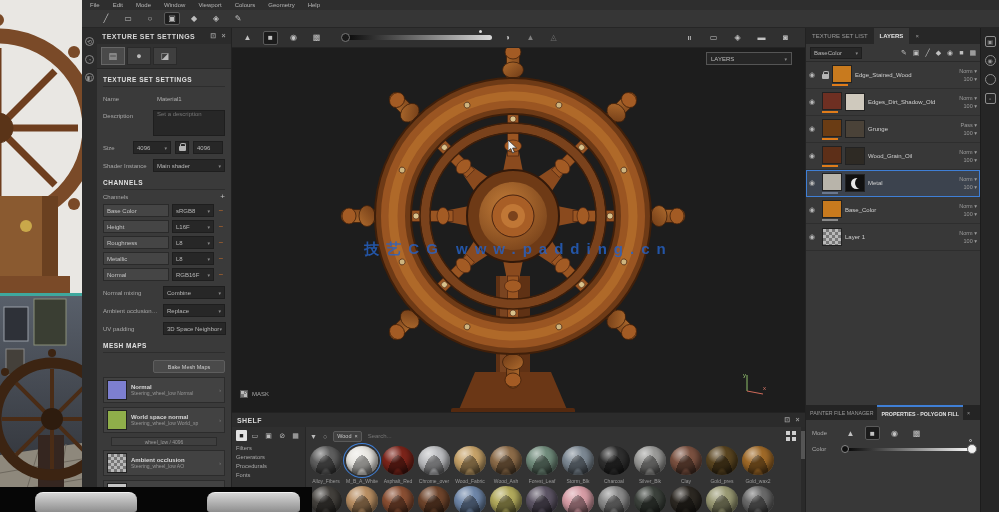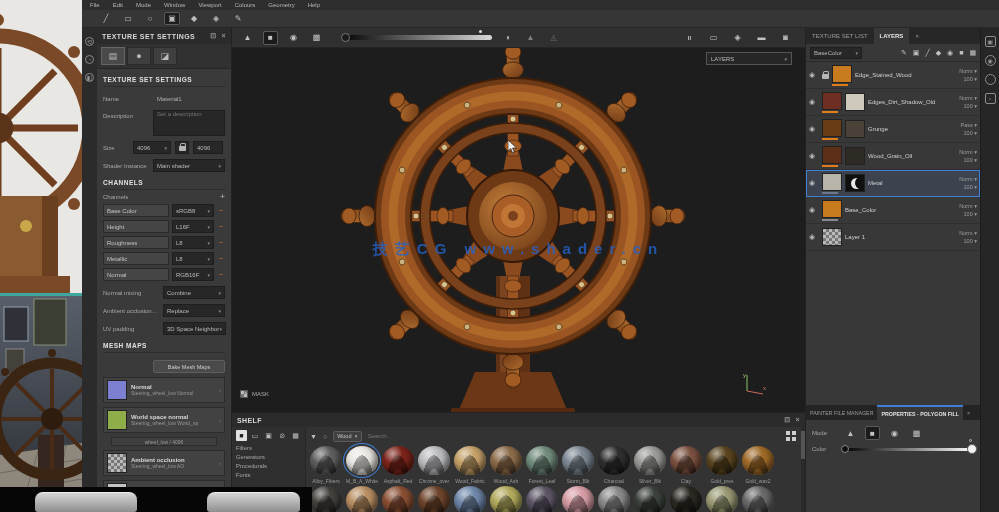--- a/index.html
+++ b/index.html
@@ -534,21 +534,21 @@
         <circle r="93" fill="none" stroke="#3f1f0a" stroke-width="1.5"></circle>
         <circle r="83" fill="none" stroke="#3f1f0a" stroke-width="1.5"></circle>
         <circle r="46" fill="#6e3a16" stroke="#33190a" stroke-width="2"></circle>
         <circle r="34" fill="url(#hg)"></circle>
         <circle r="21" fill="#a85e26" stroke="#4a2410"></circle>
         <circle r="12" fill="#c07736"></circle>
         <circle r="5" fill="#7a421c"></circle>
       </g>
     </svg>
 
-    <div id="watermark" style="color: rgb(37, 99, 201);">技艺CG  www.shader.cn</div>
+    <div id="watermark" style="color: rgb(37, 99, 201);">技艺CG  www.padding.cn</div>
 
     <div id="vptool">
       <span class="vpic">▲</span>
       <span class="vpic sel">■</span>
       <span class="vpic">◉</span>
       <span class="vpic">▩</span>
       <span id="vpslider">
           <span class="knob"></span>
           <span class="dot"></span>
         </span>

